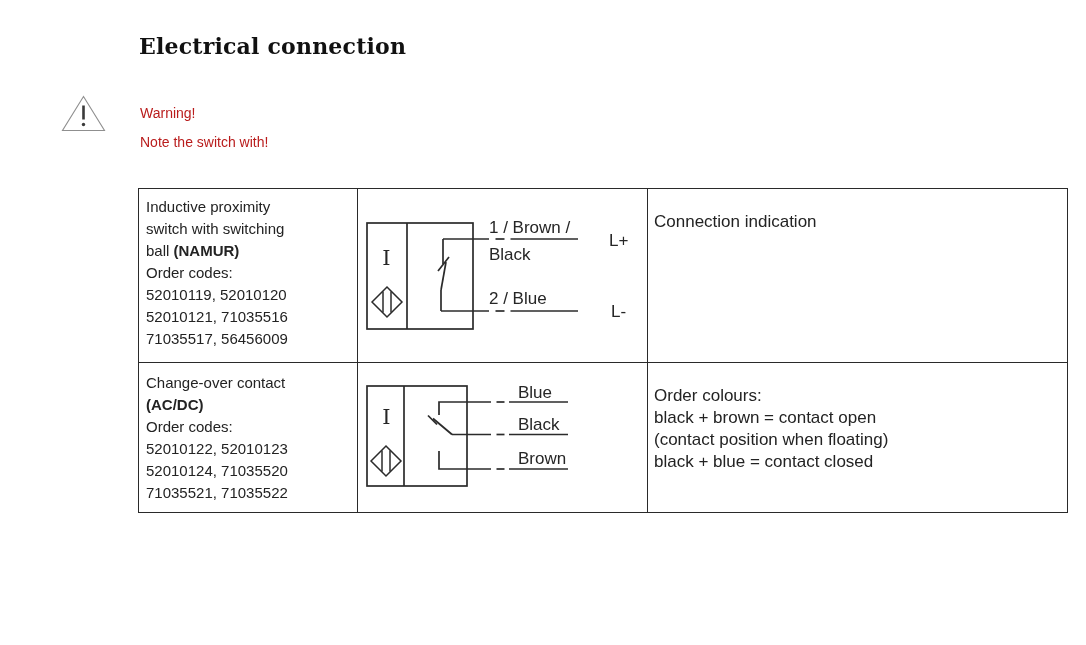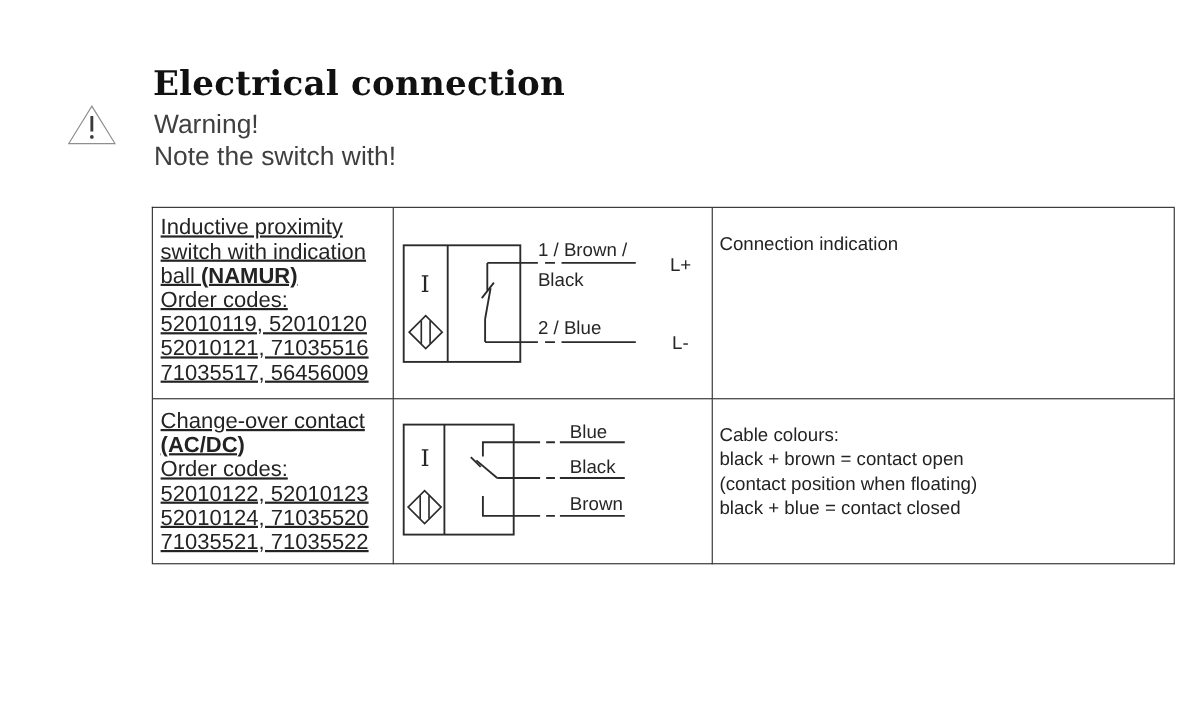--- a/index.html
+++ b/index.html
@@ -2,37 +2,37 @@
 <html><head>
 <meta charset="utf-8">
 <style>
   html,body{margin:0;padding:0;}
   body{
     width:1086px;height:645px;position:relative;overflow:hidden;
     background:#ffffff;color:#232323;
     font-family:"Liberation Sans",sans-serif;
   }
   .title{
-    position:absolute;left:139px;top:58px;margin:0;
-    font-family:"DejaVu Serif",serif;font-size:31px;font-weight:700;color:#111111;
+    position:absolute;left:139px;top:33px;margin:0;
+    font-family:"DejaVu Serif",serif;font-size:22px;font-weight:700;color:#111111;
     letter-spacing:0.2px;white-space:nowrap;
   }
   .warn-icon{position:absolute;left:61px;top:95px;}
-  .warn-text{position:absolute;left:140px;top:99px;font-size:24px;line-height:29px;color:#404040;}
+  .warn-text{position:absolute;left:140px;top:99px;font-size:14px;line-height:29px;color:#b91c1c;}
   .tbl{
     position:absolute;left:138px;top:188px;
     display:grid;grid-template-columns:219px 290px 420px;grid-template-rows:174px 150px;
     border-top:1px solid #2a2a2a;border-left:1px solid #2a2a2a;
   }
   .trow{display:contents;}
   .cell{
     border-right:1px solid #2a2a2a;border-bottom:1px solid #2a2a2a;
     box-sizing:border-box;position:relative;overflow:hidden;
   }
-  .desc{padding:7px 4px 0 7px;font-size:20px;line-height:22px;text-decoration:underline;}
+  .desc{padding:7px 4px 0 7px;font-size:15px;line-height:22px;}
   .ind{padding:22px 4px 0 6px;font-size:17px;line-height:22px;}
   .desc .ln,.ind .ln{white-space:nowrap;}
   .diag svg{position:absolute;left:0;top:0;display:block;}
   svg text{font-family:"Liberation Sans",sans-serif;font-size:17px;fill:#262626;}
   svg text.serifI{font-family:"DejaVu Serif",serif;font-size:21px;fill:#262626;}
   b{font-weight:700;}
 </style>
 </head>
 <body>
 
@@ -50,21 +50,21 @@
     <div>Warning!</div>
     <div>Note the switch with!</div>
   </div>
 
   <div class="tbl">
 
     <div class="trow">
 
       <div class="cell desc">
         <div class="ln">Inductive proximity</div>
-        <div class="ln">switch with indication</div>
+        <div class="ln">switch with switching</div>
         <div class="ln"><span>ball </span><b>(NAMUR)</b></div>
         <div class="ln">Order codes:</div>
         <div class="ln">52010119, 52010120</div>
         <div class="ln">52010121, 71035516</div>
         <div class="ln">71035517, 56456009</div>
       </div>
 
       <div class="cell diag">
         <svg width="289" height="173" viewBox="0 0 289 173">
           <g stroke="#2b2b2b" stroke-width="1.7" fill="none">
@@ -138,21 +138,21 @@
             <line x1="32" y1="87.5" x2="32" y2="108.5"></line>
           </g>
           <text class="serifI" text-anchor="middle" x="28.5" y="61">I</text>
           <text x="160" y="35">Blue</text>
           <text x="160" y="67">Black</text>
           <text x="160" y="101">Brown</text>
         </svg>
       </div>
 
       <div class="cell ind">
-        <div class="ln">Cable colours:</div>
+        <div class="ln">Order colours:</div>
         <div class="ln">black + brown = contact open</div>
         <div class="ln">(contact position when floating)</div>
         <div class="ln">black + blue = contact closed</div>
       </div>
     </div>
 
   </div>
 </div>
 
 </body></html>

